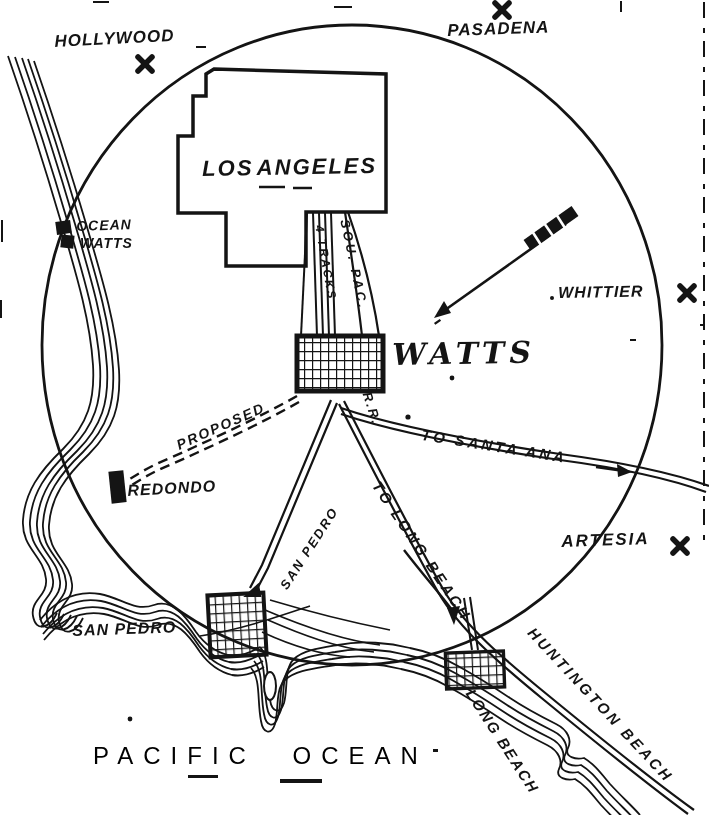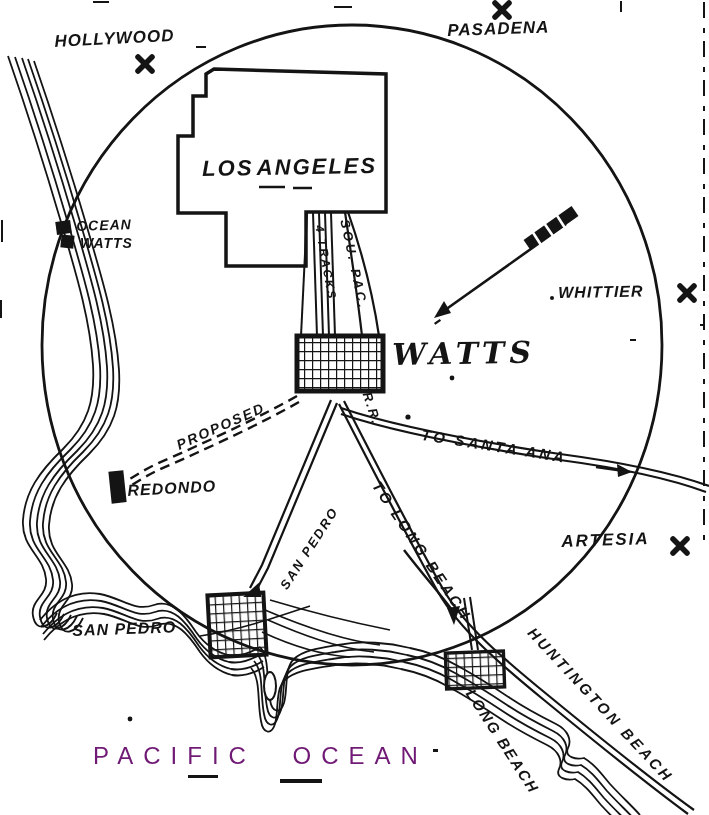--- a/index.html
+++ b/index.html
@@ -4,21 +4,21 @@
 <style>
   html,body{margin:0;padding:0;background:#fff;}
   .stage{position:relative;width:709px;height:815px;background:#ffffff;overflow:hidden;
          font-family:"Liberation Sans",sans-serif;}
   svg{position:absolute;left:0;top:0;}
   .lbl{position:absolute;font-style:italic;font-weight:bold;font-size:16px;color:#141414;
        white-space:nowrap;transform-origin:left top;letter-spacing:1px;}
   .lbl-big{font-family:"DejaVu Serif",serif;font-size:30px;letter-spacing:5px;}
   .lbl-la{font-size:22px;word-spacing:-4px;letter-spacing:2px;}
   .lbl-plain{font-style:normal;font-weight:normal;font-size:24px;letter-spacing:10px;
-             word-spacing:20px;color:#701a75;}
+             word-spacing:20px;color:#000000;}
   .lbl-sm{font-size:13px;letter-spacing:2px;}
 </style>
 </head>
 <body>
 
 <div class="stage">
 
 <svg width="709" height="815" viewBox="0 0 709 815">
   <defs>
     <pattern id="grid" width="8" height="9" patternUnits="userSpaceOnUse">

